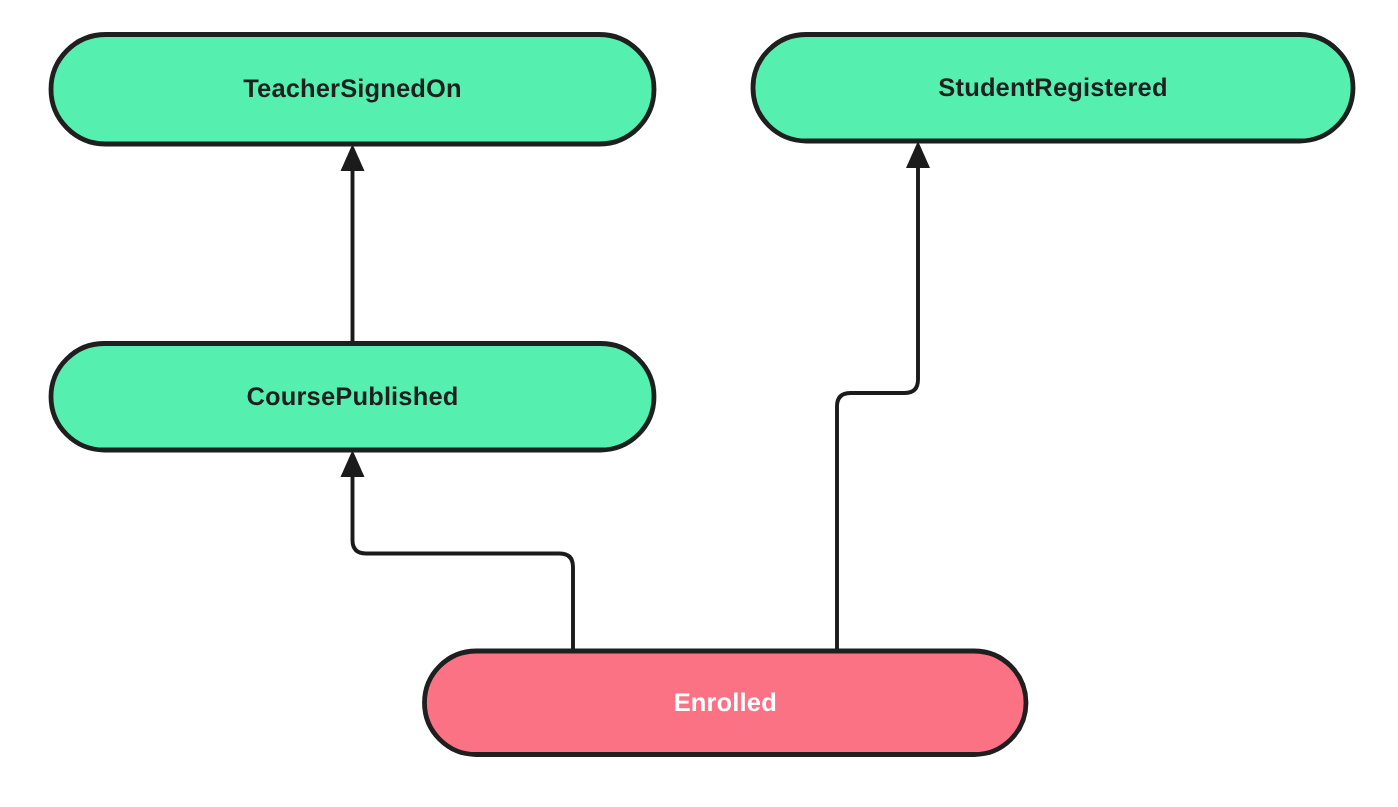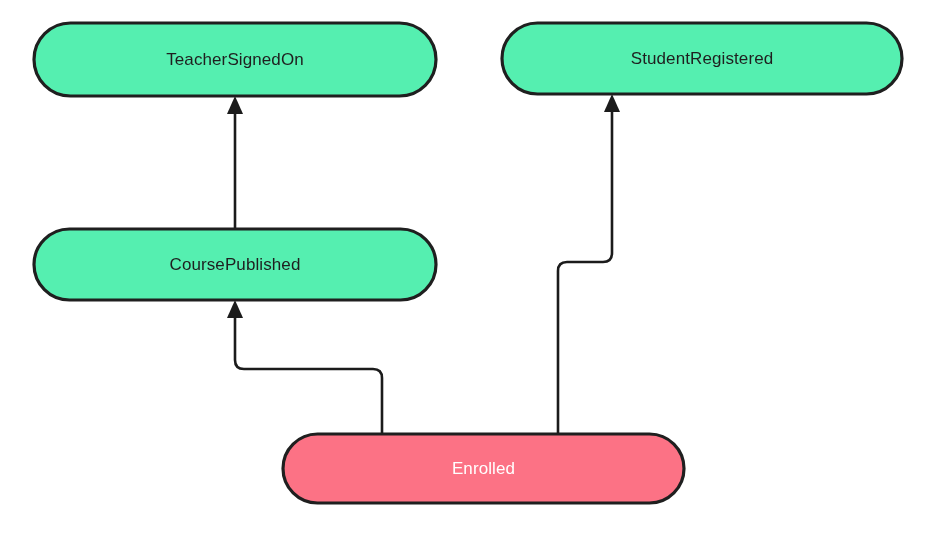--- a/index.html
+++ b/index.html
@@ -42,21 +42,21 @@
     stroke-linejoin: round;
   }
   .edge-head {
     fill: #1b1b1b;
     stroke: none;
   }
 </style>
 </head>
 <body>
 
-<div id="diagram-root" style="background: rgb(255, 255, 255);">
+<div id="diagram-root" style="background: rgb(255, 255, 255); font-weight: bold;">
   <svg id="diagram-svg" viewBox="0 0 932 538">
 
     <g>
       <g>
         <path class="edge-path" d="M 235 229 L 235 106" stroke="#1b1b1b"></path>
         <polygon class="edge-head" points="235,96 227,114 243,114" fill="#1b1b1b"></polygon>
       </g>
       <g>
         <path class="edge-path" d="M 382 434 L 382 378 Q 382 369 373 369 L 244 369 Q 235 369 235 360 L 235 310" stroke="#1b1b1b"></path>
         <polygon class="edge-head" points="235,300 227,318 243,318" fill="#1b1b1b"></polygon>

